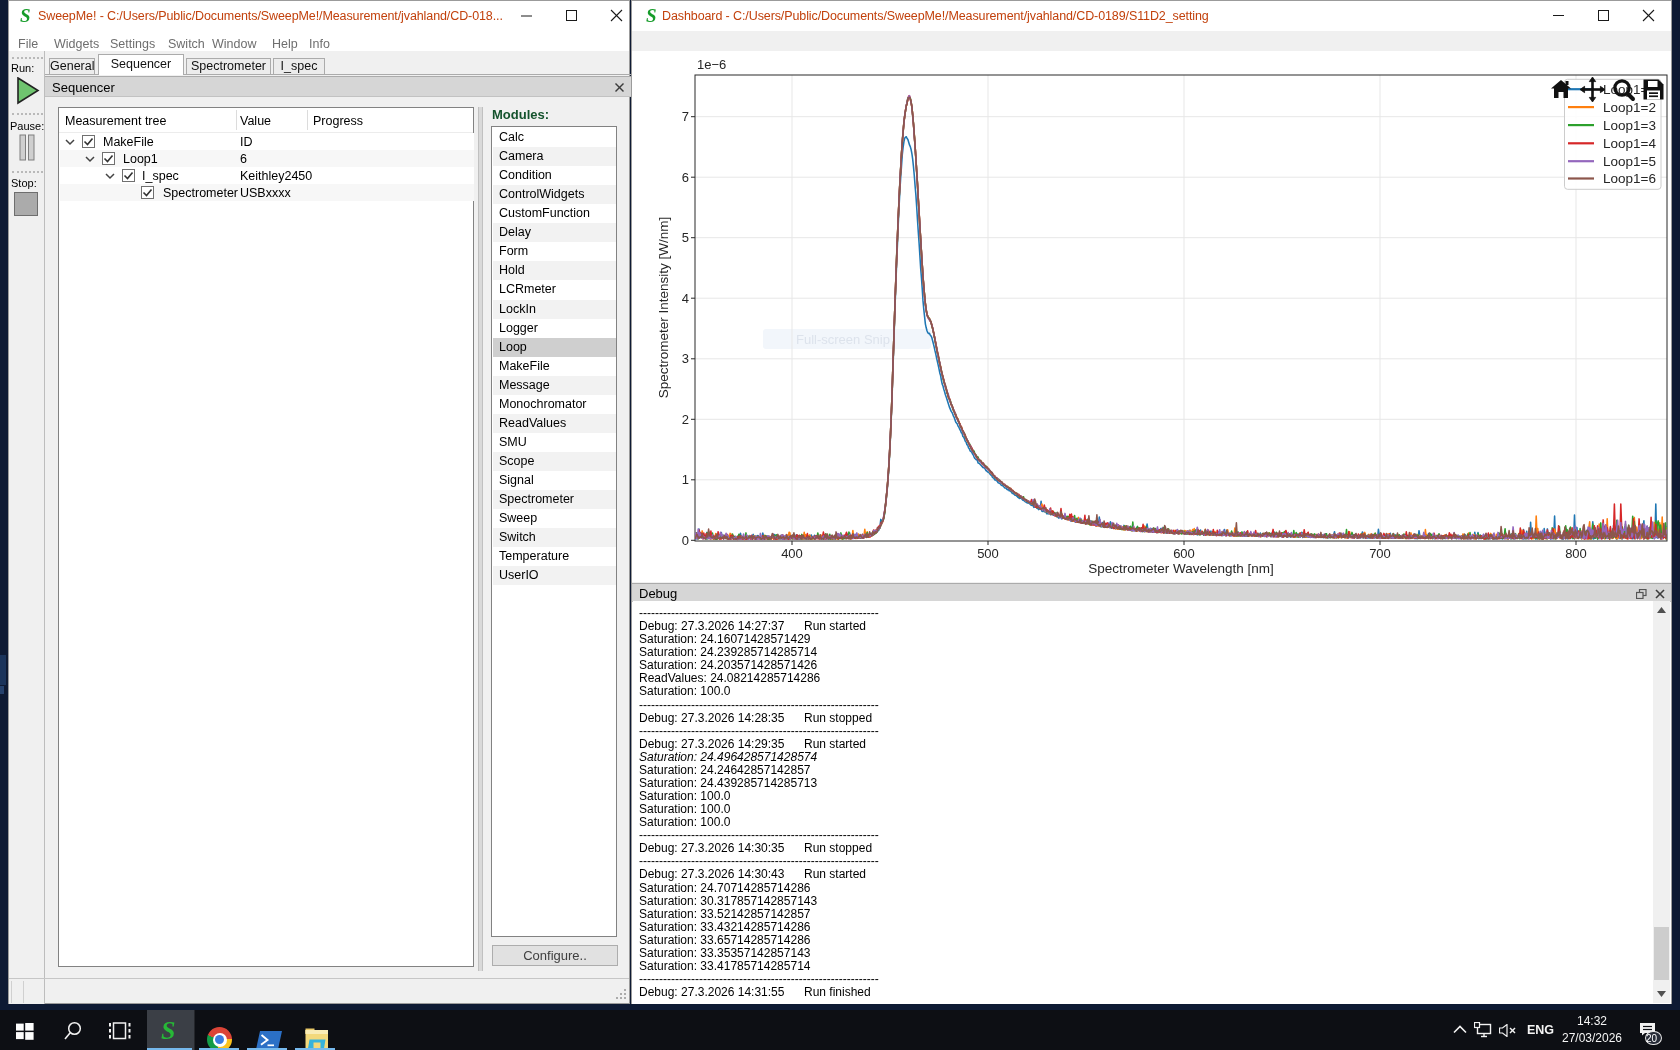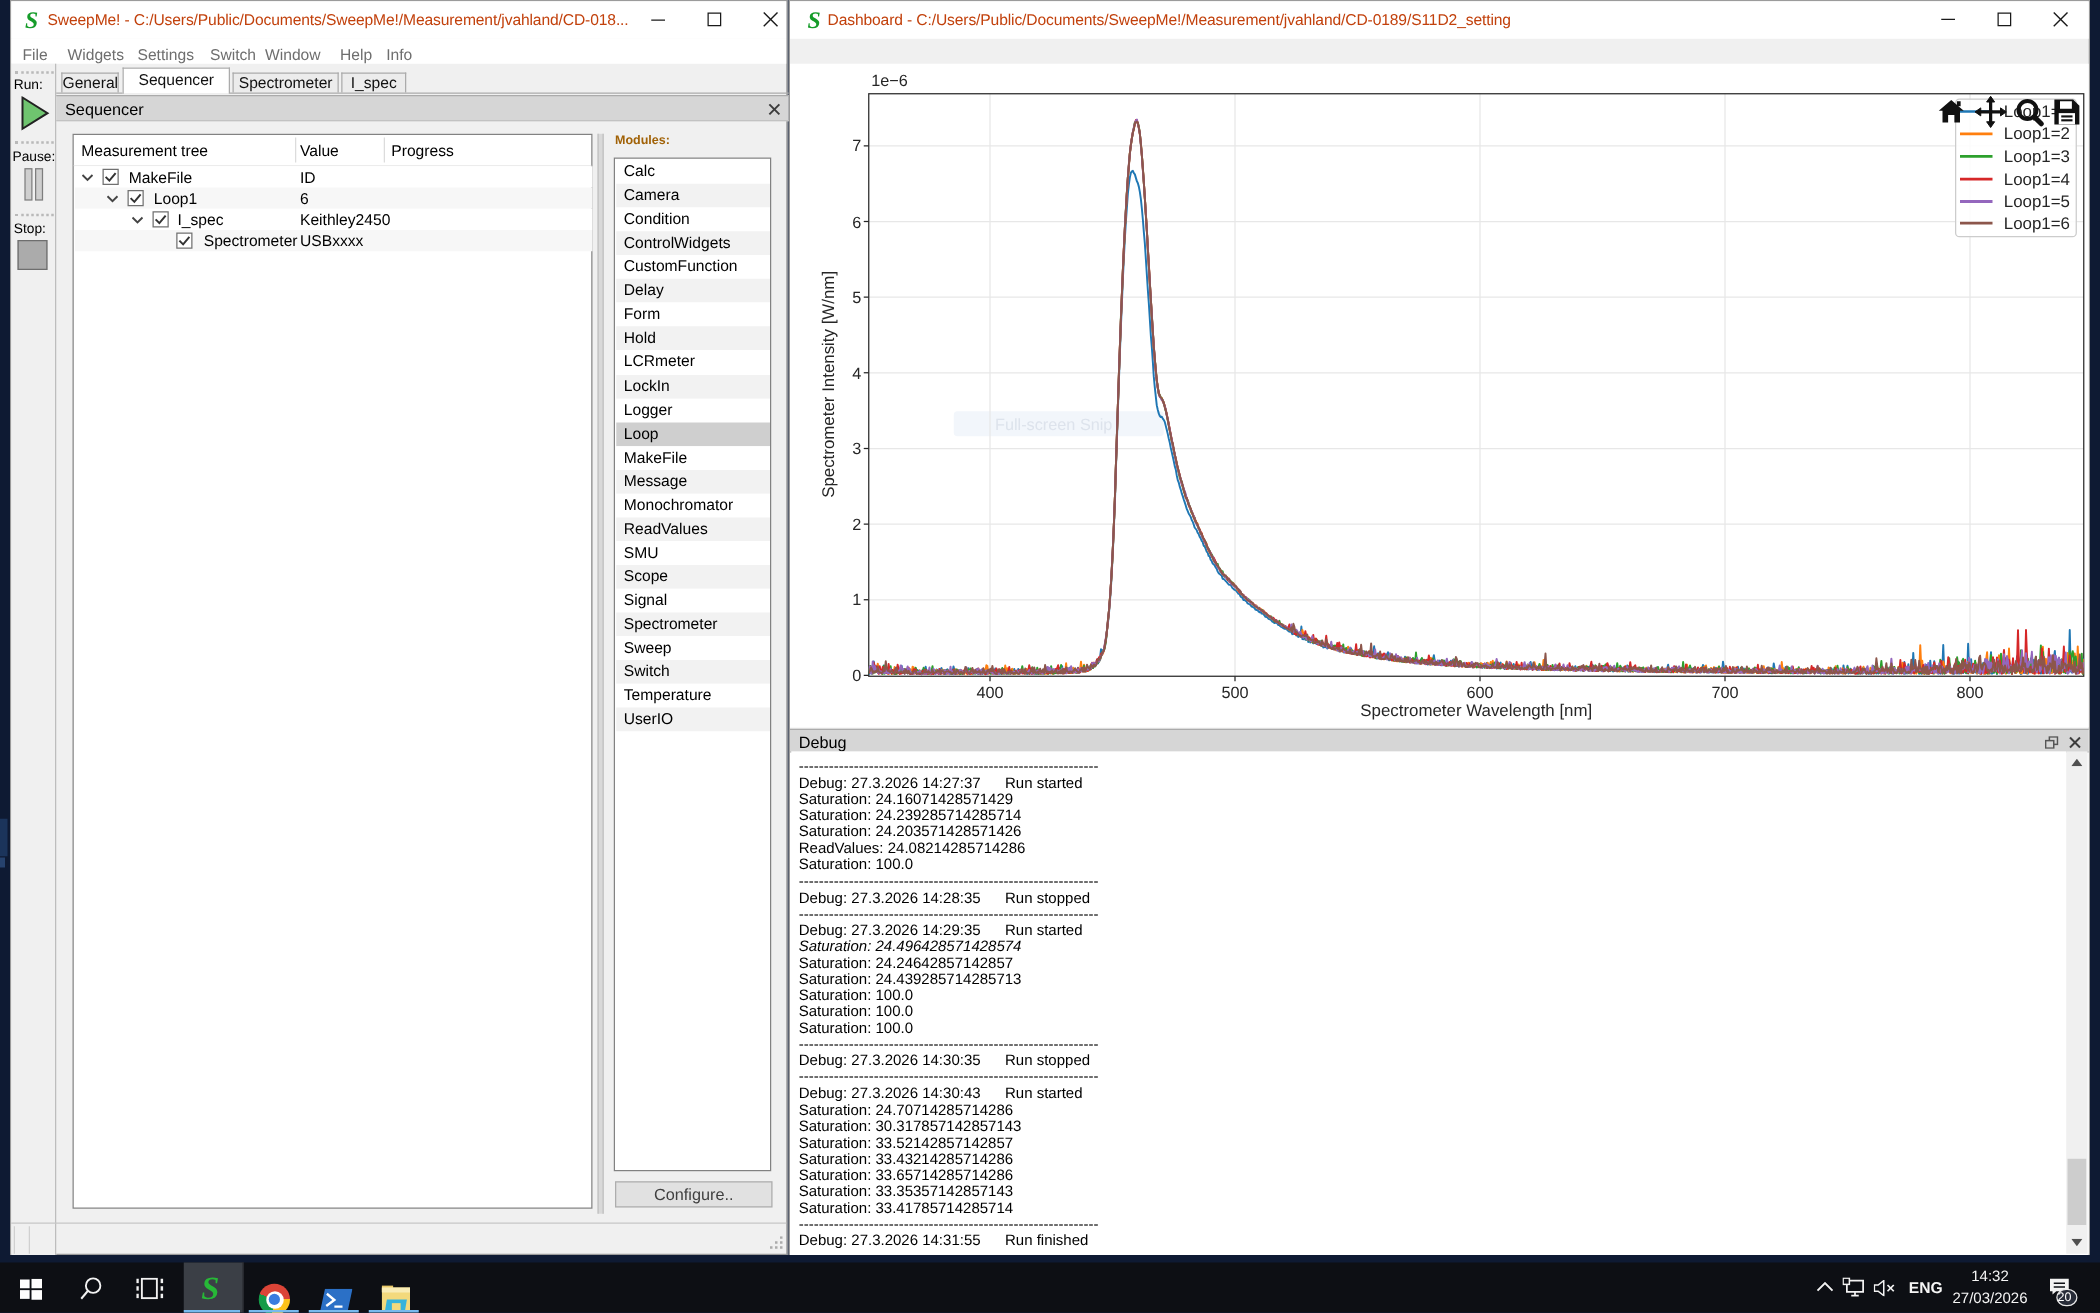--- a/index.html
+++ b/index.html
@@ -125,21 +125,21 @@
           <polyline points="2.5,6.5 5.5,9.5 10.5,3.5" fill="none" stroke="#333" stroke-width="1.6"></polyline>
         </svg>
       </span>
       <div class="tt" style="left:104px;top:77px;">Spectrometer</div>
       <div class="tt" style="left:181px;top:77px;">USBxxxx</div>
  </div>
 
  <div class="abs" style="left:469px;top:106px;width:5px;height:864px;background:#d9d9d9;border-left:1px solid #c0c0c0;border-right:1px solid #c0c0c0;"></div>
 
  <div class="abs" style="left:483px;top:106px;width:16px;height:16px;"></div>
- <div class="abs" style="left:483px;top:106px;font-size:10px;font-weight:bold;color:#a16207;">Modules:</div>
+ <div class="abs" style="left:483px;top:106px;font-size:13px;font-weight:bold;color:#14532d;">Modules:</div>
  <div class="abs" style="left:482px;top:125px;width:126px;height:811px;background:#fff;border:1px solid #828282;overflow:hidden;">
    <div class="mrow" style="top:1.0px;background:#ffffff;">Calc</div>
       <div class="mrow" style="top:20.1px;background:#f2f2f2;">Camera</div>
       <div class="mrow" style="top:39.1px;background:#ffffff;">Condition</div>
       <div class="mrow" style="top:58.2px;background:#f2f2f2;">ControlWidgets</div>
       <div class="mrow" style="top:77.2px;background:#ffffff;">CustomFunction</div>
       <div class="mrow" style="top:96.2px;background:#f2f2f2;">Delay</div>
       <div class="mrow" style="top:115.3px;background:#ffffff;">Form</div>
       <div class="mrow" style="top:134.3px;background:#f2f2f2;">Hold</div>
       <div class="mrow" style="top:153.4px;background:#ffffff;">LCRmeter</div>

